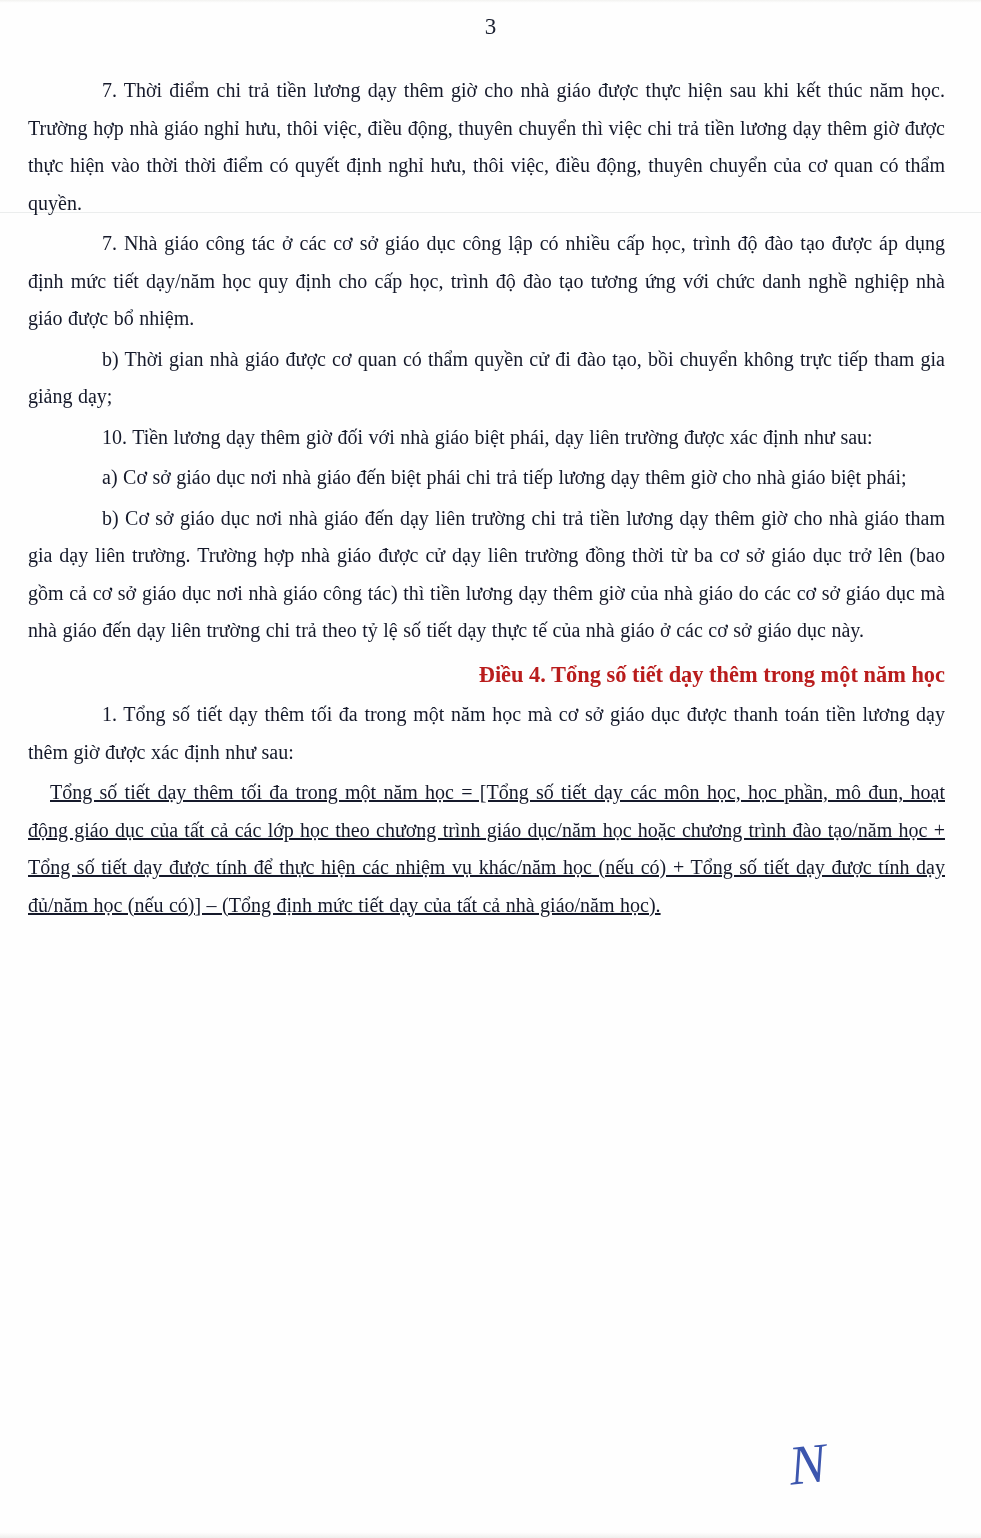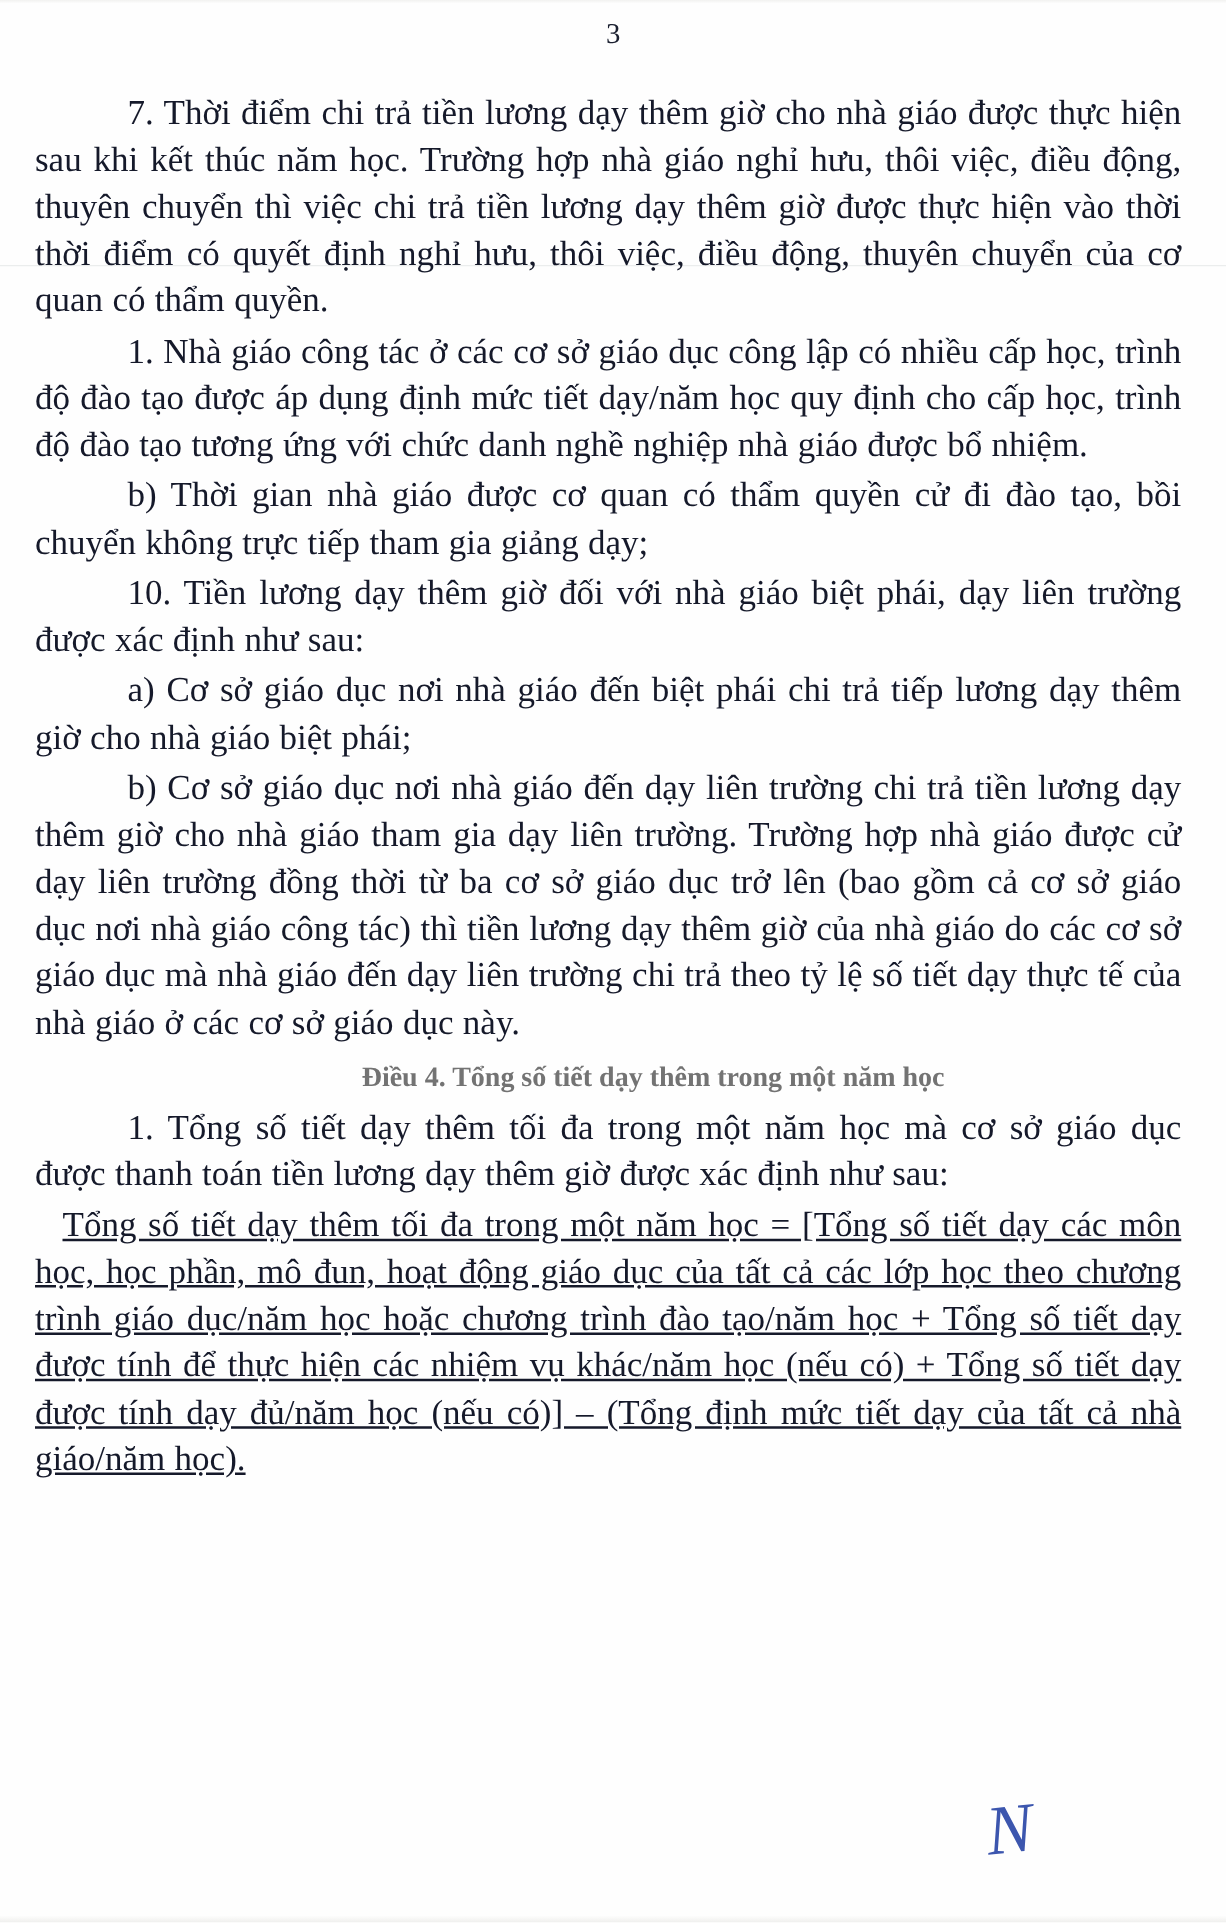--- a/index.html
+++ b/index.html
@@ -32,36 +32,36 @@
     font-family: "Liberation Serif", serif;
   }
   .content {
     position: absolute;
     top: 72px;
     left: 28px;
     right: 36px;
   }
   p.para {
     margin: 0 0 3px 0;
-    font-size: 28px;
+    font-size: 20px;
     line-height: 37.5px;
     text-align: justify;
     text-justify: inter-word;
     text-indent: 74px;
     color: #15192a;
     word-spacing: 0.5px;
   }
   h2.heading {
     margin: 6px 0 3px 0;
     font-size: 22.4px;
     line-height: 37.5px;
     font-weight: bold;
     text-indent: 72px;
-    text-align: center;
-    color: #737373;
+    text-align: right;
+    color: #b91c1c;
   }
   .formula-block p.para {
     text-indent: 0;
   }
   .formula-block p.para.first {
     text-indent: 22px;
     text-decoration: underline;
   }
   .signature {
     position: absolute;
@@ -101,21 +101,21 @@
 
   <div class="edge-shade-top"></div>
   <div class="scan-line" style="top:212px;"></div>
 
   <div class="page-number">3</div>
 
   <div class="content">
 
     <p class="para">7. Thời điểm chi trả tiền lương dạy thêm giờ cho nhà giáo được thực hiện sau khi kết thúc năm học. Trường hợp nhà giáo nghỉ hưu, thôi việc, điều động, thuyên chuyển thì việc chi trả tiền lương dạy thêm giờ được thực hiện vào thời thời điểm có quyết định nghỉ hưu, thôi việc, điều động, thuyên chuyển của cơ quan có thẩm quyền.</p>
 
-    <p class="para">1. Nhà giáo công tác ở các cơ sở giáo dục công lập có nhiều cấp học, trình độ đào tạo được áp dụng định mức tiết dạy/năm học quy định cho cấp học, trình độ đào tạo tương ứng với chức danh nghề nghiệp nhà giáo được bổ nhiệm.</p>
+    <p class="para">7. Nhà giáo công tác ở các cơ sở giáo dục công lập có nhiều cấp học, trình độ đào tạo được áp dụng định mức tiết dạy/năm học quy định cho cấp học, trình độ đào tạo tương ứng với chức danh nghề nghiệp nhà giáo được bổ nhiệm.</p>
 
 
 
     <p class="para">b) Thời gian nhà giáo được cơ quan có thẩm quyền cử đi đào tạo, bồi chuyển không trực tiếp tham gia giảng dạy;</p>
 
 
     <p class="para">10. Tiền lương dạy thêm giờ đối với nhà giáo biệt phái, dạy liên trường được xác định như sau:</p>
 
     <p class="para">a) Cơ sở giáo dục nơi nhà giáo đến biệt phái chi trả tiếp lương dạy thêm giờ cho nhà giáo biệt phái;</p>
 

